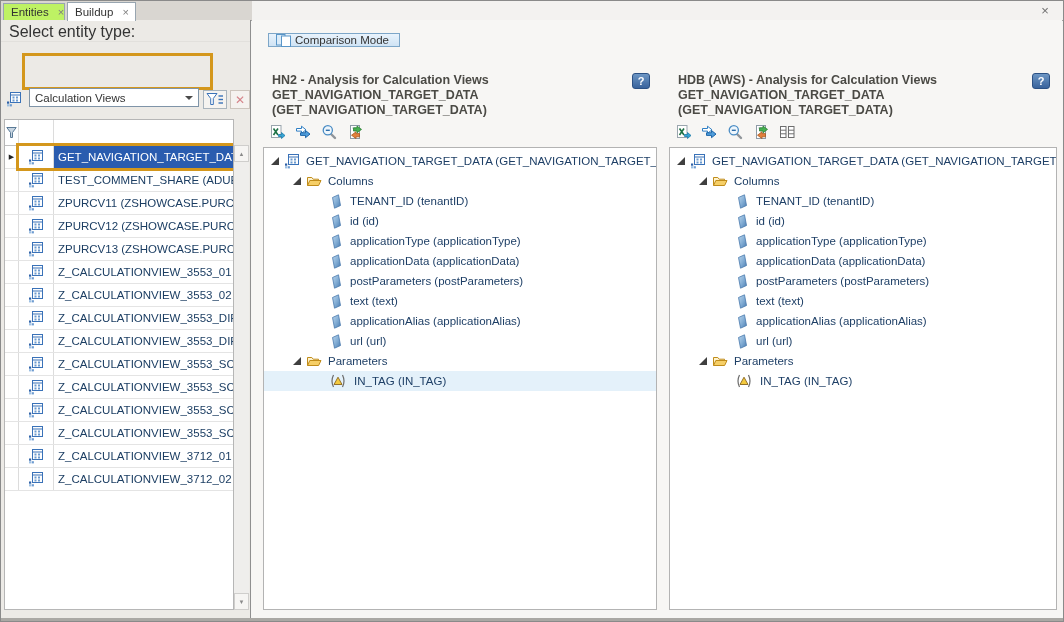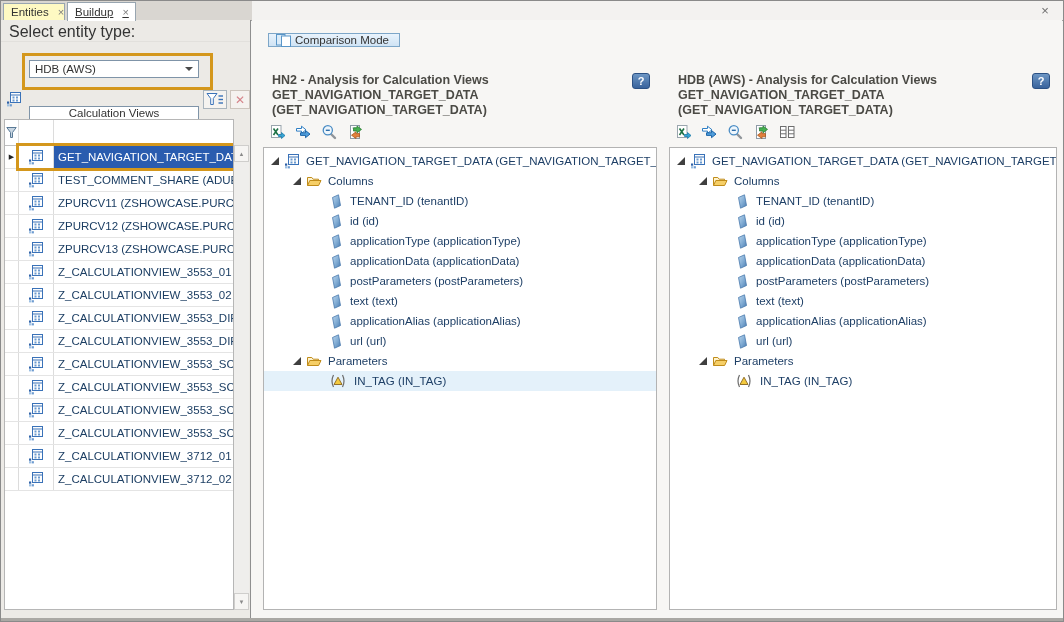--- a/index.html
+++ b/index.html
@@ -4,36 +4,36 @@
 <style>
   html,body{margin:0;padding:0;background:#c9c9c9;}
   .page{position:relative;width:1064px;height:622px;background:#f6f5f3;
         border:1px solid #8a8a8a;box-sizing:border-box;overflow:hidden;
         font-family:"Liberation Sans","DejaVu Sans",sans-serif;-webkit-font-smoothing:antialiased;}
   
   .tabbar{position:absolute;left:0;top:0;right:0;height:19px;background:#f3f2f0;border-bottom:1px solid #a5a5a5;}
   .tabbar-left{position:absolute;left:0;top:0;width:251px;height:19px;background:#d9d6d1;}
   .tab{position:absolute;display:flex;align-items:center;gap:9px;padding:0 7px;
        font-size:11.5px;color:#333;border:1px solid #98a5b0;border-bottom:none;box-sizing:border-box;}
-  .tab.inactive{left:2px;top:2px;height:17px;width:62px;background:#fef9c3;}
-  .tab.active{left:66px;top:1px;height:19px;width:69px;background:#fff;z-index:3;text-decoration:underline;}
+  .tab.inactive{left:2px;top:2px;height:17px;width:62px;background:#bef264;}
+  .tab.active{left:66px;top:1px;height:19px;width:69px;background:#fff;z-index:3;}
   .tabclose{font-size:11px;color:#7e7e7e;line-height:1;}
   .winclose{position:absolute;top:2px;right:11px;width:14px;height:14px;font-size:13px;color:#6f6f6f;
             display:flex;align-items:center;justify-content:center;}
   
   .sidebar{position:absolute;left:0;top:19px;width:250px;bottom:3px;background:#eceae6;
            border-right:1px solid #8f8f8f;box-sizing:border-box;}
   .sb-header{height:18px;padding:3px 0 0 8px;font-size:16px;color:#333;border-bottom:1px solid #e2e0dc;}
   .orange-frame1{position:absolute;left:21px;top:33px;width:185px;height:31px;border:3px solid #d4971c;}
   .dropdown{background:#fff;border:1px solid #7f94a8;display:flex;align-items:center;
             padding:0 5px;font-size:11.5px;color:#333;box-sizing:border-box;}
   .ddarrow{margin-left:auto;width:0;height:0;border-left:4px solid transparent;
            border-right:4px solid transparent;border-top:4px solid #4a4a4a;}
   .dd1{position:absolute;left:28px;top:40px;width:170px;height:18px;}
-  .dd2{position:absolute;left:28px;top:86px;width:170px;height:19px;flex-direction:column;}
+  .dd2{position:absolute;left:28px;top:68px;width:170px;height:19px;}
   .cv-icon-sb{position:absolute;left:5px;top:71px;width:17px;height:17px;}
   .filter-btn{position:absolute;left:202px;top:70px;width:24px;height:19px;background:#f5f3f0;
               border:1px solid #a9b4bd;display:flex;align-items:center;justify-content:center;box-sizing:border-box;}
   .clear-btn{position:absolute;left:229px;top:70px;width:20px;height:19px;background:#f5f2ef;
              border:1px solid #cdc5bd;color:#d5848a;font-size:12px;font-weight:bold;
              display:flex;align-items:center;justify-content:center;box-sizing:border-box;}
   
   .entity-list-wrap{position:absolute;left:3px;top:99px;width:230px;bottom:8px;background:#fff;
                     border:1px solid #b6b6b6;box-sizing:border-box;overflow:hidden;}
   .filter-row{height:25px;display:flex;border-bottom:1px solid #c0c0c0;}
@@ -103,24 +103,20 @@
       <span>Buildup</span>
       <span class="tabclose">×</span>
     </div>
     <div class="winclose">×</div>
   </div>
 
   <div class="sidebar">
     <div class="sb-header">Select entity type:</div>
 
     <div class="orange-frame1"></div>
-    <div class="dropdown dd1">
-      <span>HDB (AWS)</span>
-      <span class="ddarrow"></span>
-    </div>
 
     <span class="cv-icon-sb" id="sb-cv-icon"><svg width="16" height="16" viewBox="0 0 16 16">
           <rect x="4.5" y="1.5" width="10" height="10" fill="#fdfdfd" stroke="#3a72b8"></rect>
           <line x1="4.5" y1="4" x2="14.5" y2="4" stroke="#3a72b8"></line>
           <rect x="6.5" y="5.5" width="2" height="2" fill="#6d9bd0"></rect>
           <rect x="10" y="5.5" width="2" height="2" fill="#6d9bd0"></rect>
           <rect x="6.5" y="8.5" width="2" height="2" fill="#6d9bd0"></rect>
           <rect x="10" y="8.5" width="2" height="2" fill="#6d9bd0"></rect>
           <rect x="1" y="10.5" width="2.2" height="2.2" fill="#2f62a8"></rect>
           <rect x="1" y="13.2" width="2.2" height="2.2" fill="#9bbfe2"></rect>

